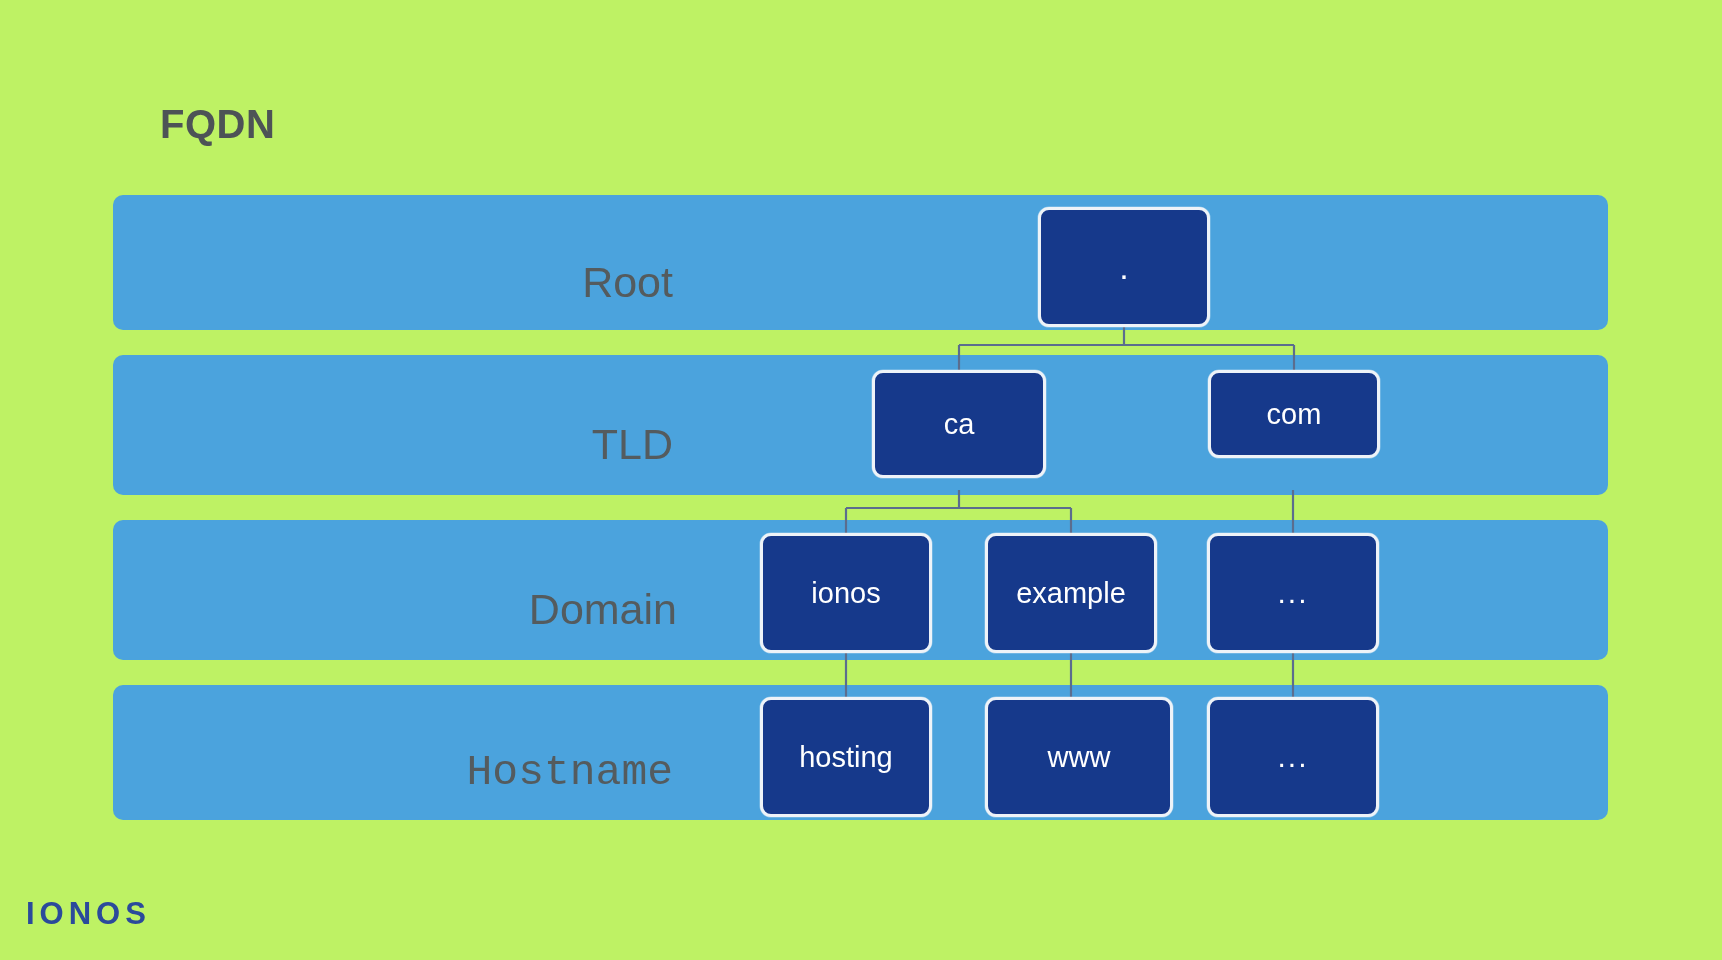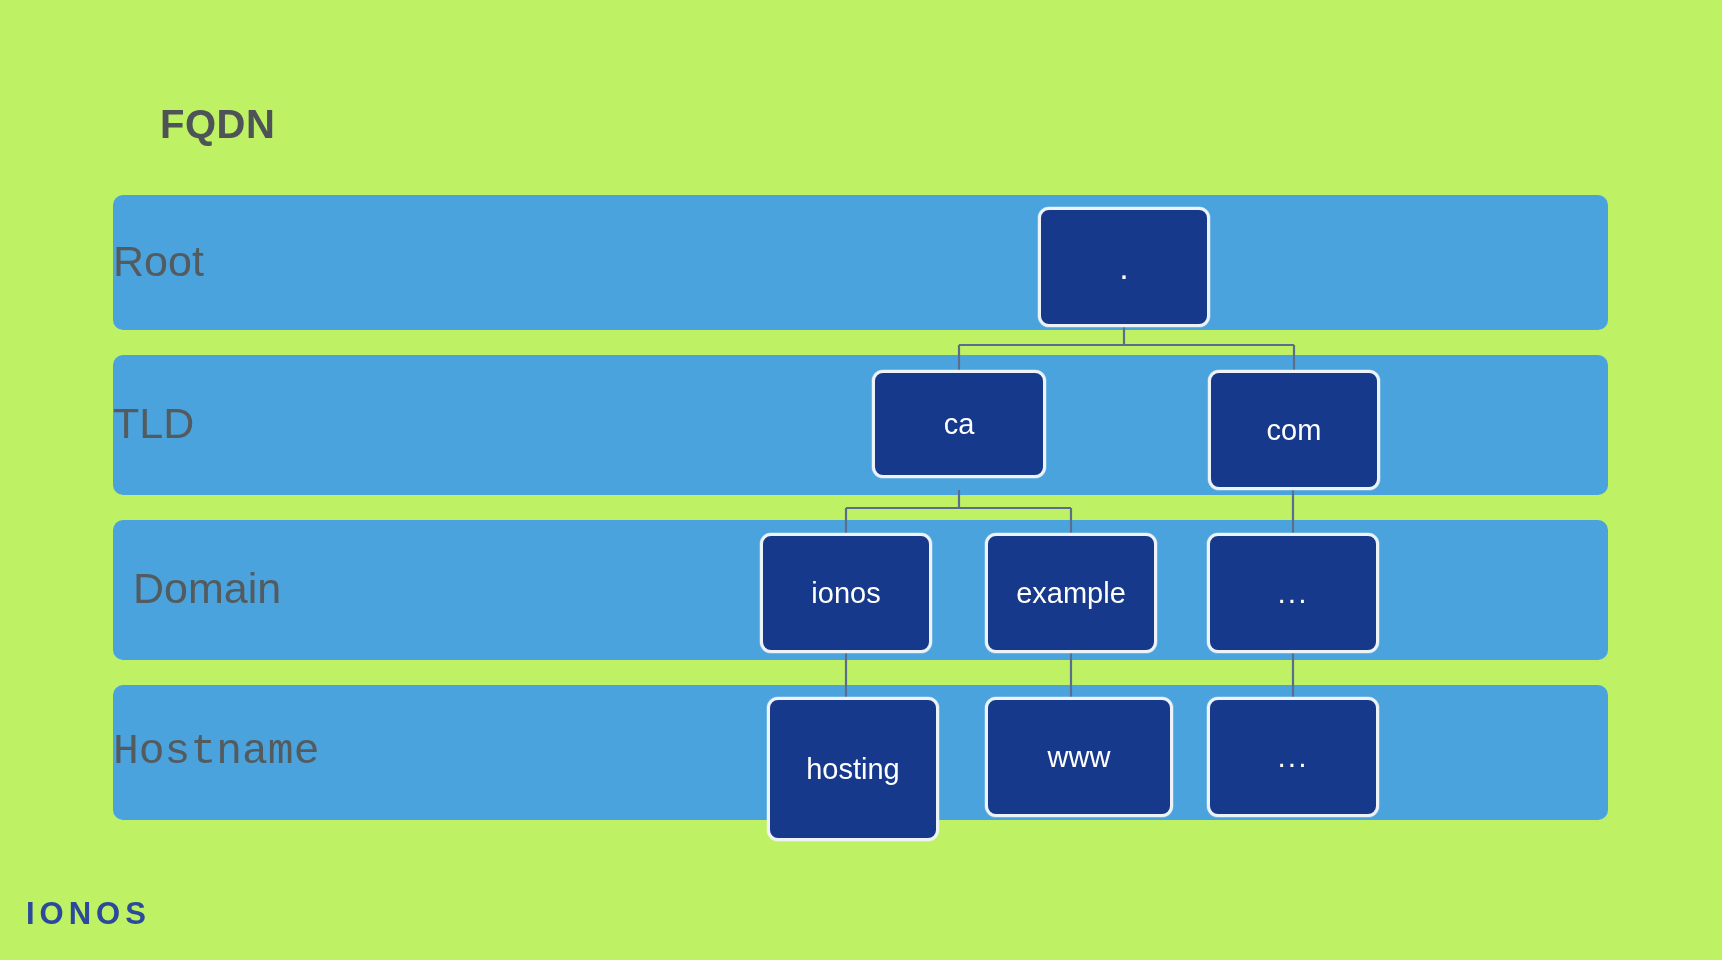--- a/index.html
+++ b/index.html
@@ -42,25 +42,26 @@
     align-items: center;
   }
   #band-root     { top: 195px; height: 135px; }
   #band-tld      { top: 355px; height: 140px; text-decoration: underline; }
   #band-domain   { top: 520px; height: 140px; }
   #band-hostname { top: 685px; height: 135px; }
 
   .tier-label {
     position: absolute;
     width: 560px;
-    text-align: left;
+    text-align: right;
     font-size: 43px;
     color: #545b5e;
     line-height: 1;
     pointer-events: none;
+    margin-top: 21px;
   }
   #band-root .tier-label     { left: 0; top: 45px; }
   #band-tld .tier-label      { left: 0; top: 47px; }
   #band-domain .tier-label   { left: 4px; top: 47px; padding-left: 16px; }
   #band-hostname .tier-label { left: 0; top: 45px; font-family: Liberation Mono, monospace; }
 
   
   #connectors {
     position: absolute;
     left: 0; top: 0;
@@ -84,25 +85,25 @@
     line-height: 1;
     z-index: 5;
     box-shadow: 0 0 0 0.5px rgba(255,255,255,0.4);
   }
   .node.root-node { font-size: 34px; }
   .node.ellipsis  { font-size: 30px; letter-spacing: 2px; }
 
   
   #node-root      { left: 1038px; top: 207px; width: 172px; height: 120px; }
   #node-ca        { left: 872px;  top: 370px; width: 174px; height: 108px; }
-  #node-com       { left: 1208px; top: 370px; width: 172px; height: 120px; }
+  #node-com       { left: 1208px; top: 370px; width: 172px; height: 88px; }
   #node-ionos     { left: 760px;  top: 533px; width: 172px; height: 120px; }
   #node-example   { left: 985px;  top: 533px; width: 172px; height: 120px; }
   #node-dots-dom  { left: 1207px; top: 533px; width: 172px; height: 120px; }
-  #node-hosting   { left: 760px;  top: 697px; width: 172px; height: 144px; margin-left: 7px; }
+  #node-hosting   { left: 760px;  top: 697px; width: 172px; height: 120px; }
   #node-www       { left: 985px;  top: 697px; width: 188px; height: 120px; }
   #node-dots-host { left: 1207px; top: 697px; width: 172px; height: 120px; }
 
   
   #brand-logo {
     position: absolute;
     left: 26px;
     top: 898px;
     font-size: 31px;
     font-weight: bold;

